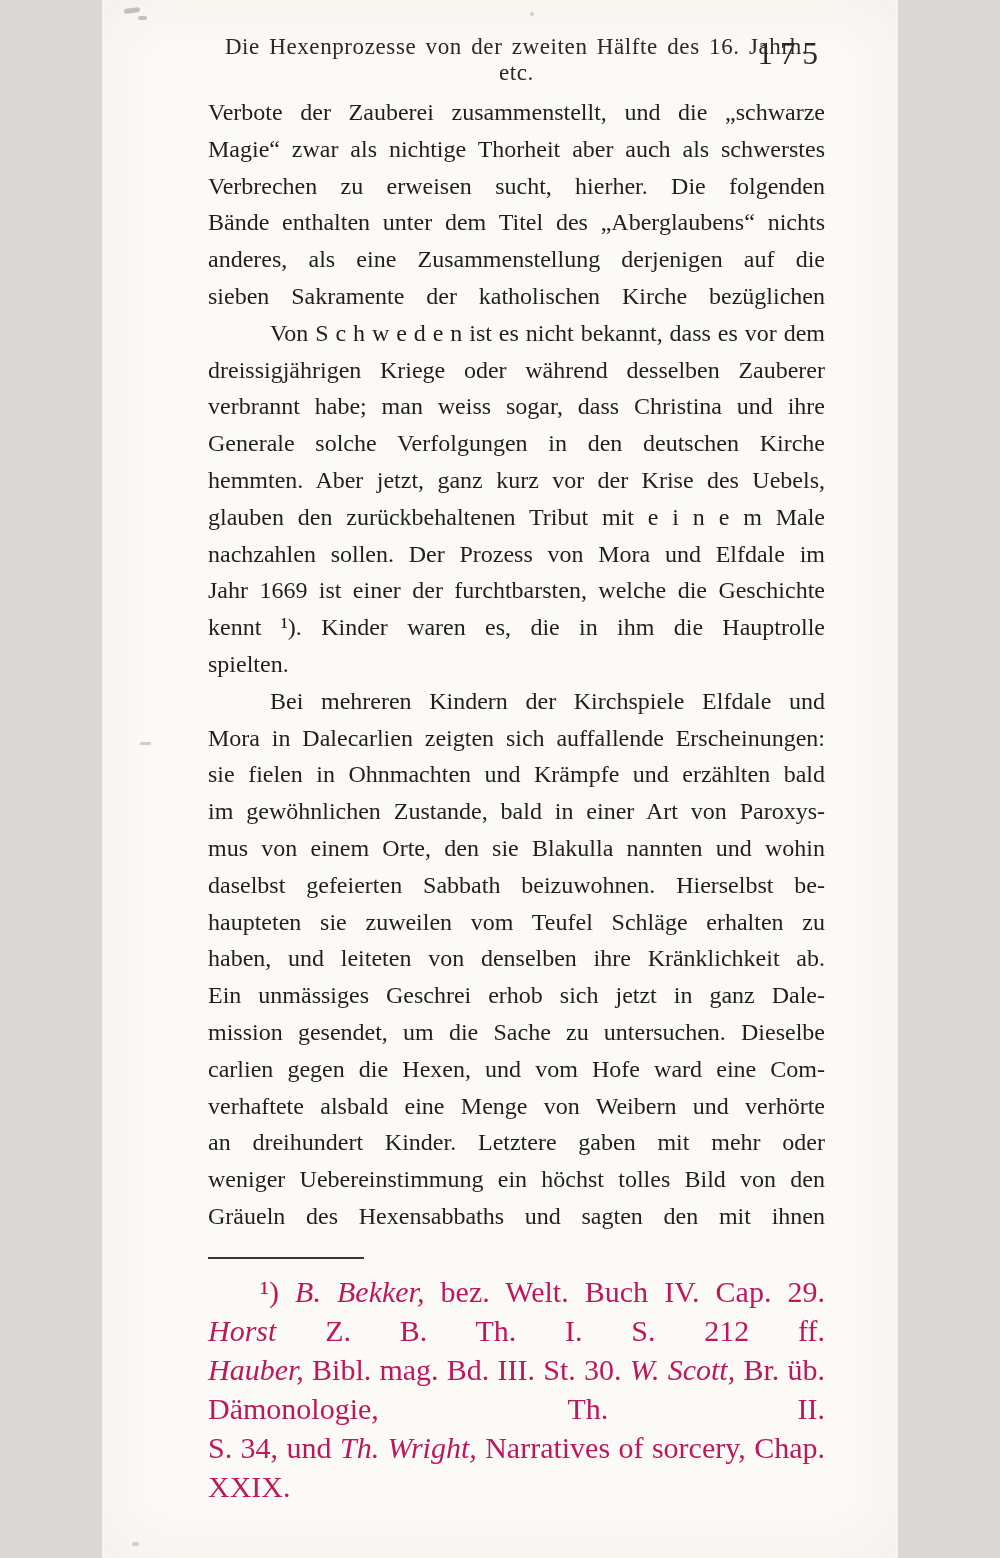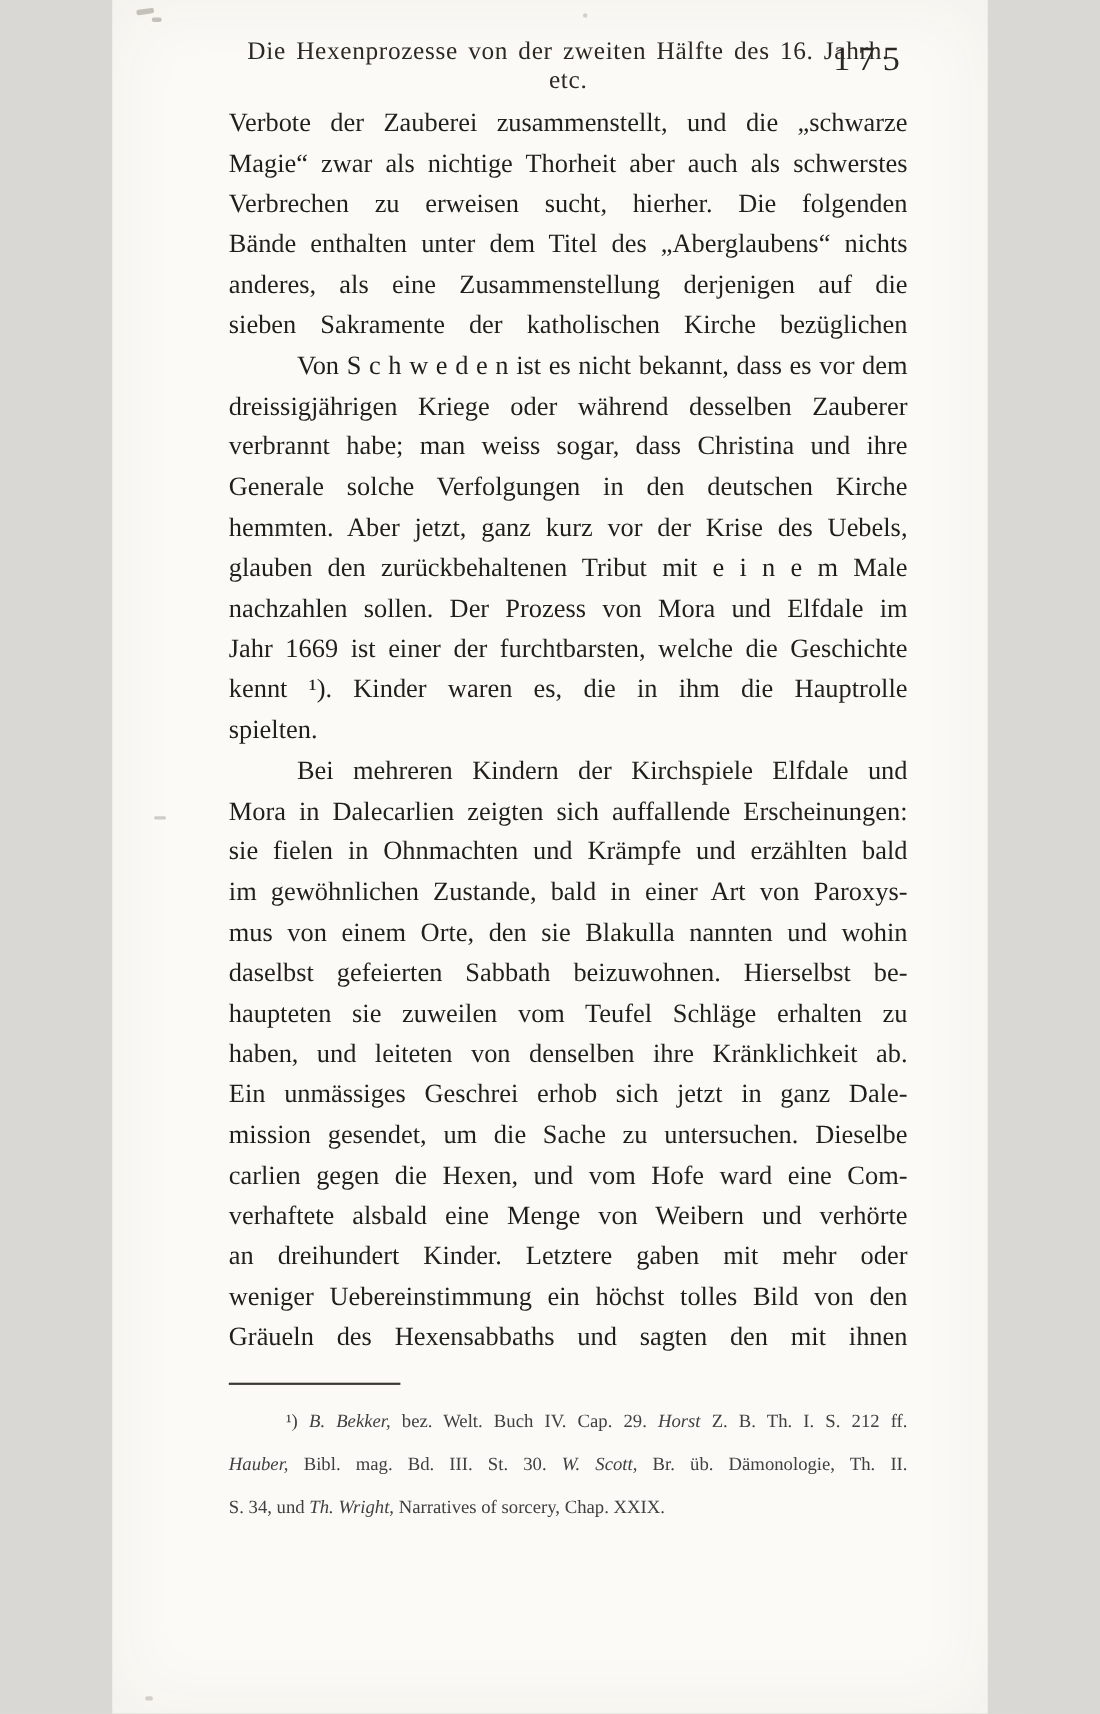--- a/index.html
+++ b/index.html
@@ -45,23 +45,23 @@
   }
   .line.indent { text-indent: 62px; }
   .footnote-rule {
     margin-top: 22px;
     width: 156px;
     height: 0;
     border-top: 2px solid #3b3831;
   }
   .footnote {
     margin-top: 13px;
-    font-size: 17px;
+    font-size: 30px;
     line-height: 39px;
-    color: #404040;
+    color: #be185d;
   }
   .fn-line {
     text-align: justify;
     text-align-last: justify;
     -moz-text-align-last: justify;
   }
   .fn-line.indent { text-indent: 52px; }
   .fn-line.last { text-align-last: left; -moz-text-align-last: left; }
   .it { font-style: italic; }
   .artifact { position: absolute; background: #9a968c; opacity: 0.55; border-radius: 2px; }

